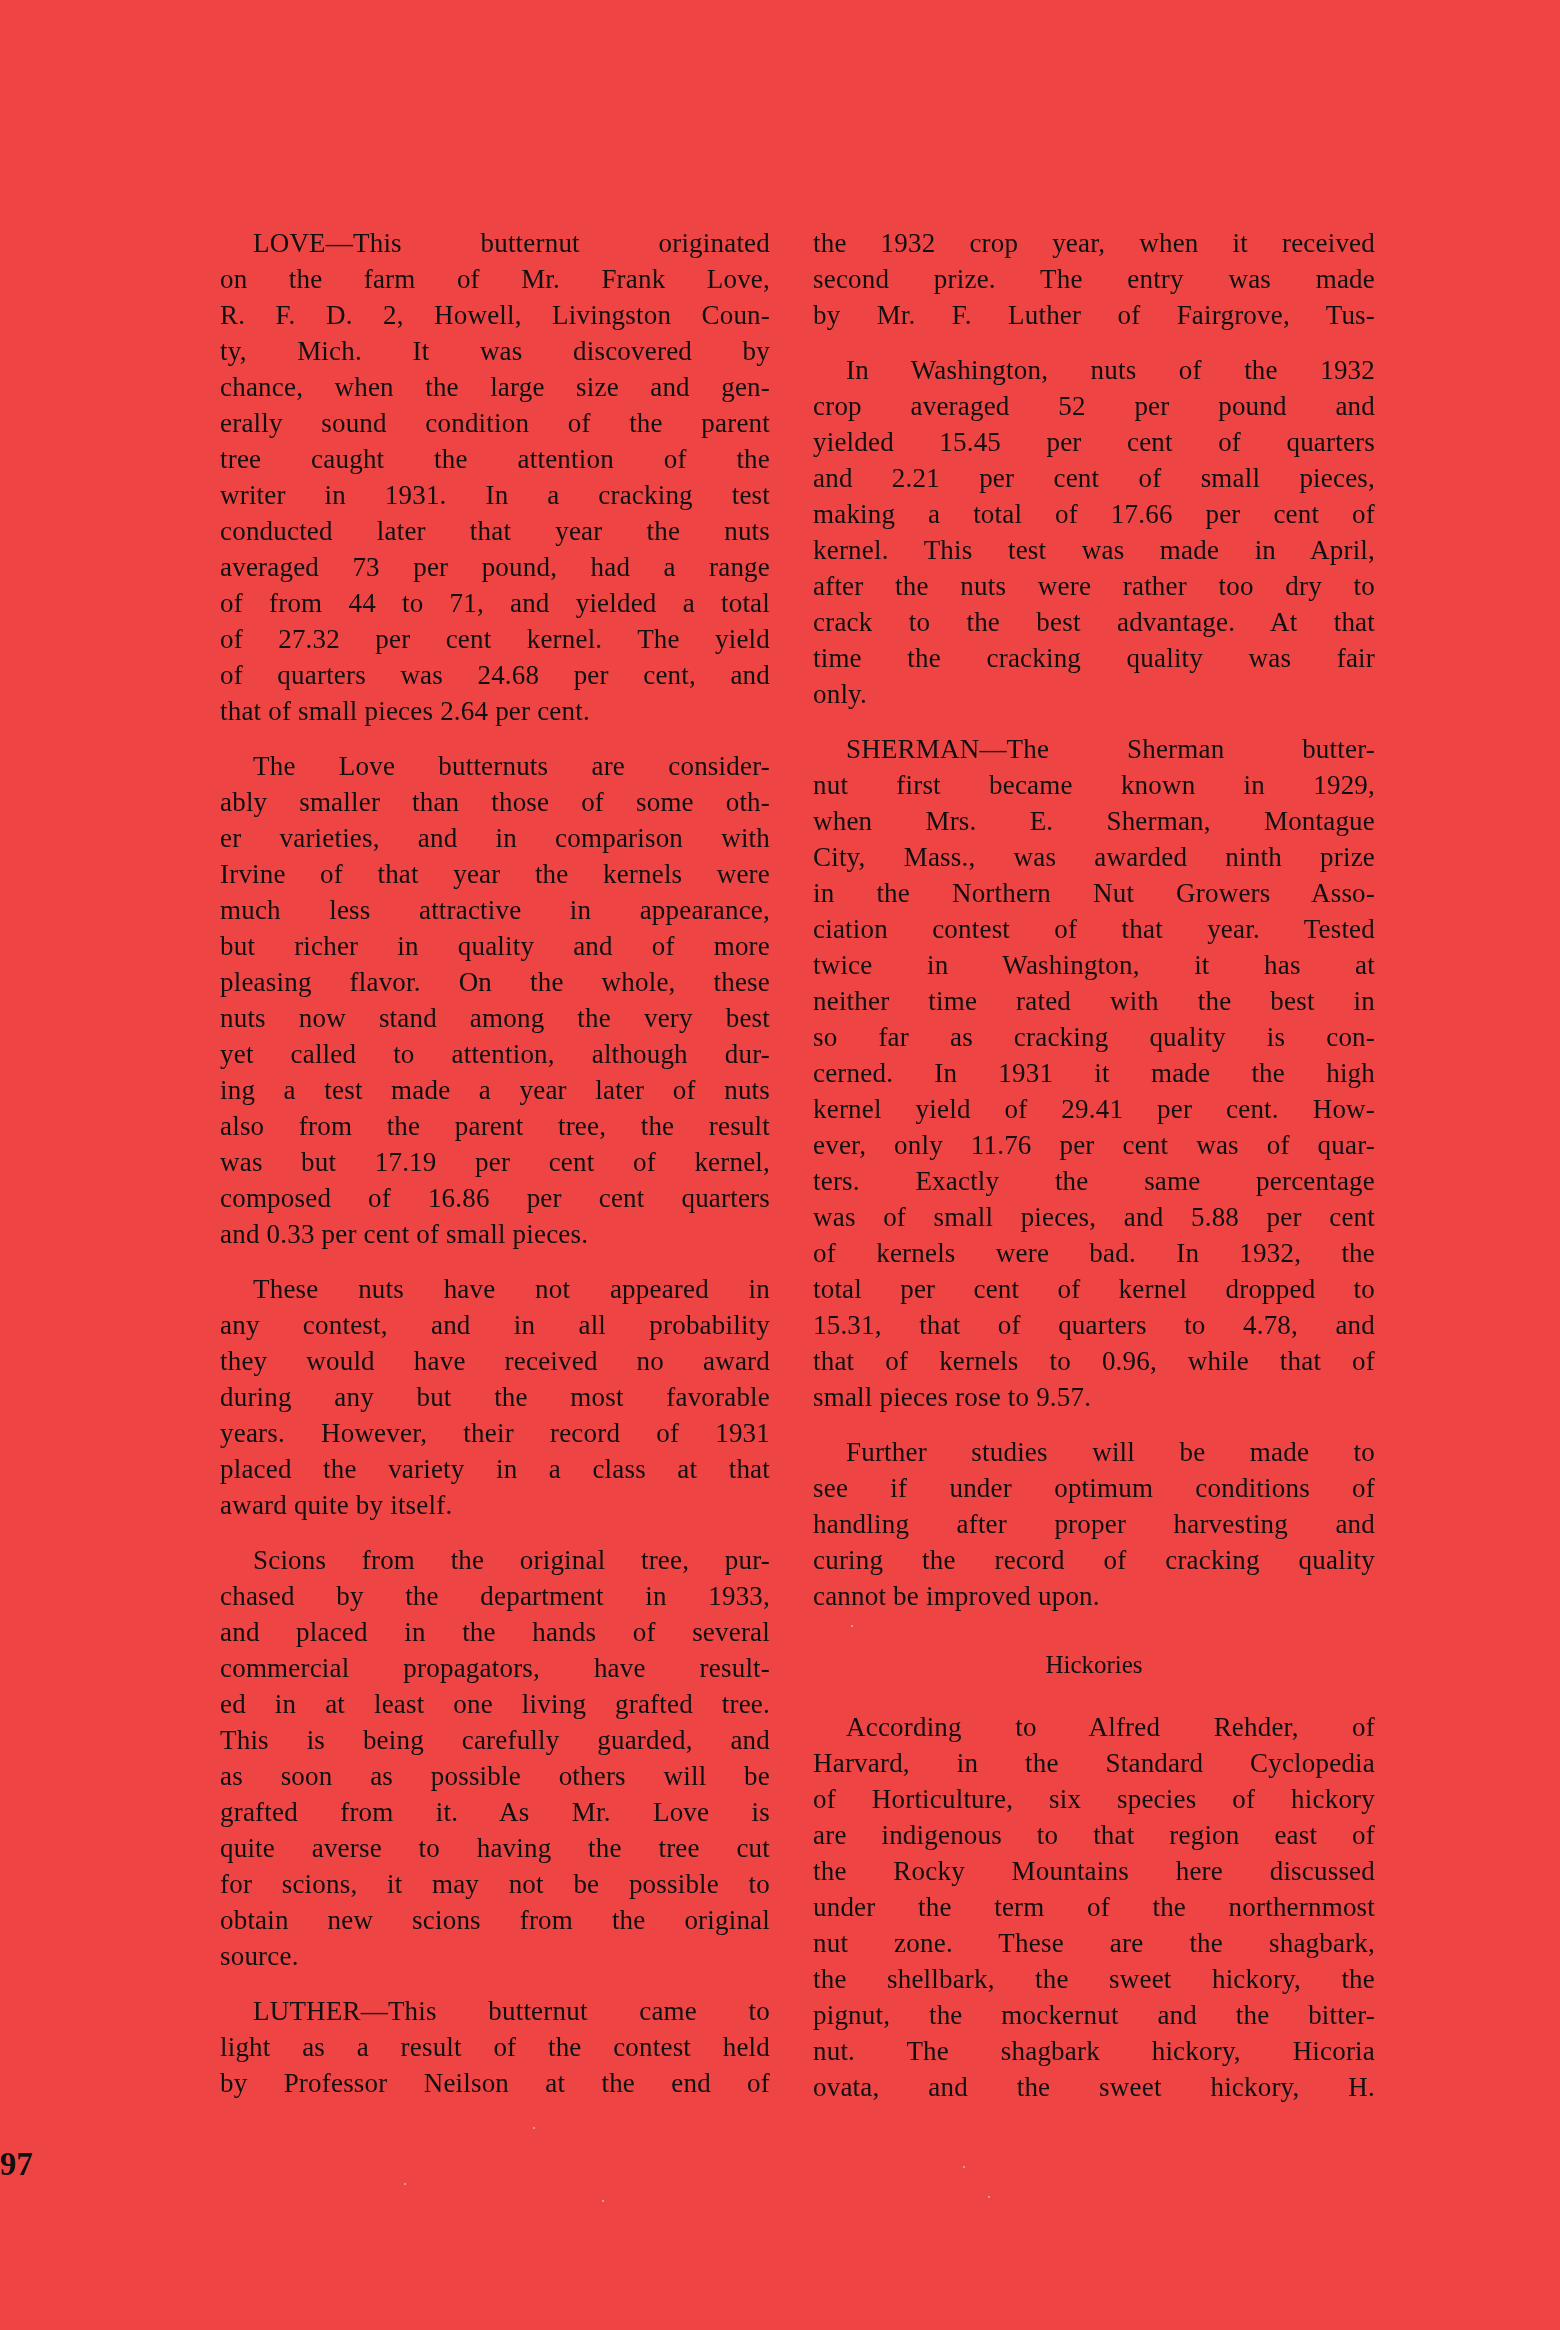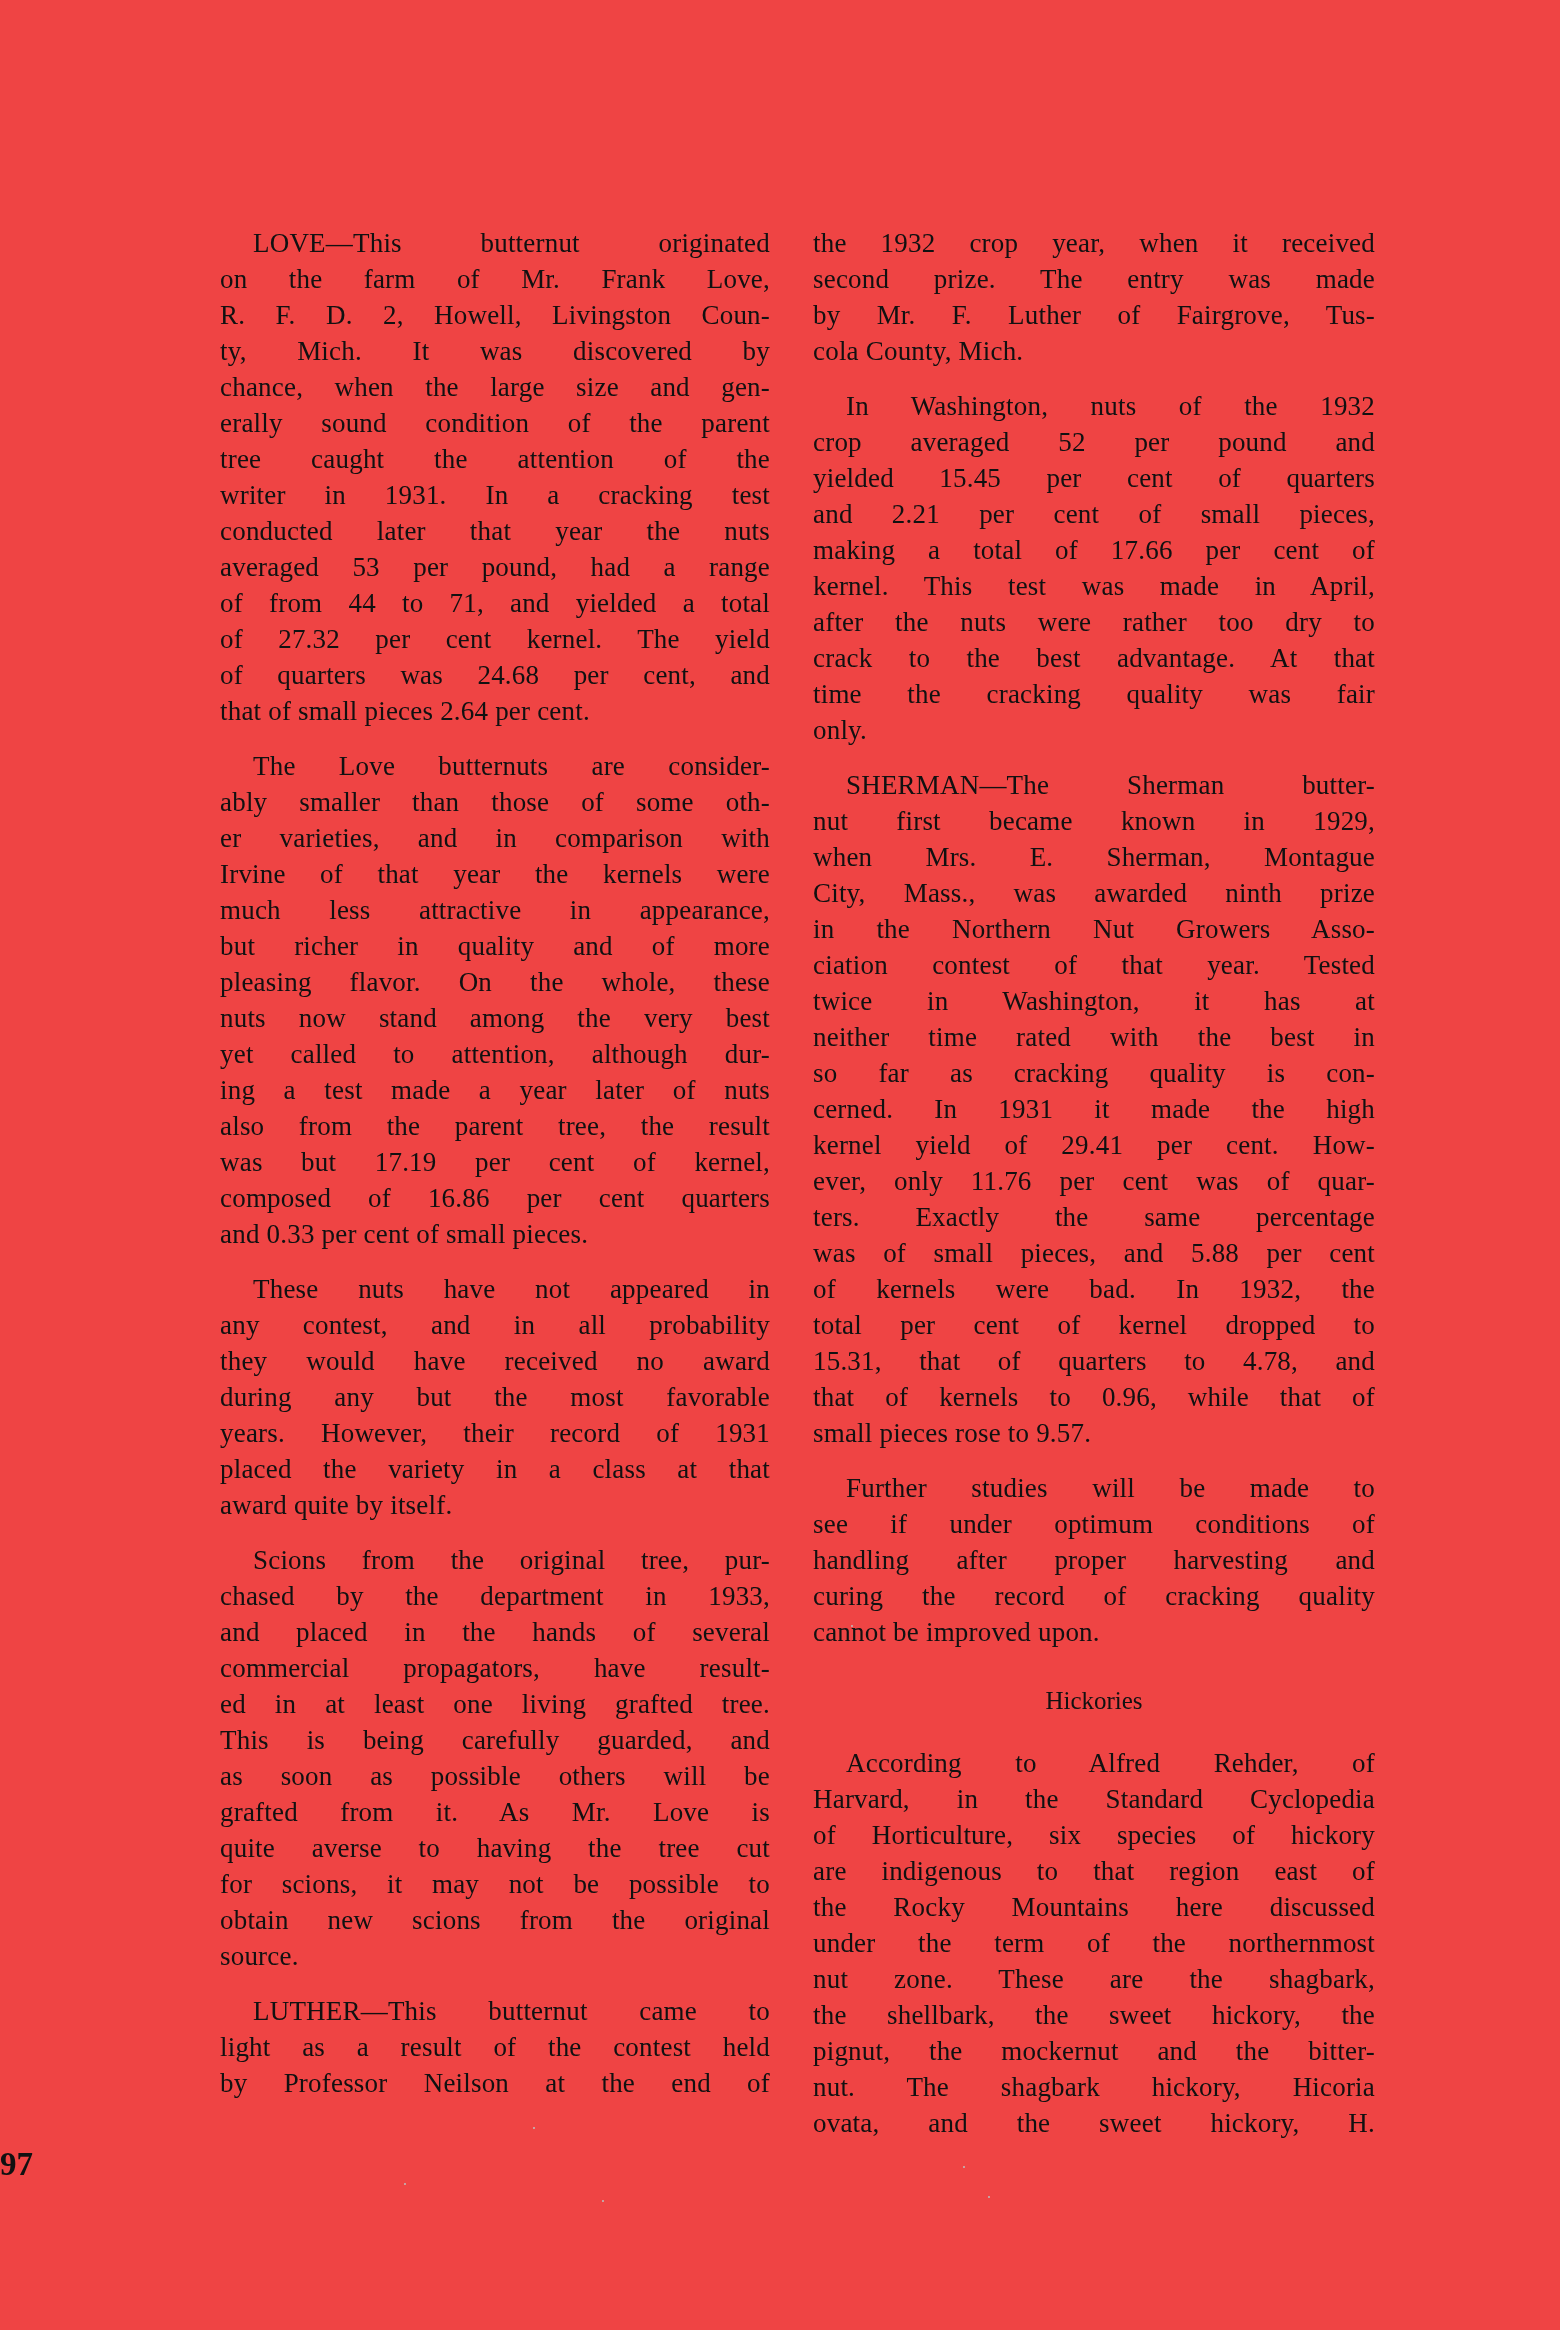--- a/index.html
+++ b/index.html
@@ -39,21 +39,21 @@
       <div class="para">
         <span class="line first">LOVE—This butternut originated</span>
         <span class="line">on the farm of Mr. Frank Love,</span>
         <span class="line">R. F. D. 2, Howell, Livingston Coun-</span>
         <span class="line">ty, Mich. It was discovered by</span>
         <span class="line">chance, when the large size and gen-</span>
         <span class="line">erally sound condition of the parent</span>
         <span class="line">tree caught the attention of the</span>
         <span class="line">writer in 1931. In a cracking test</span>
         <span class="line">conducted later that year the nuts</span>
-        <span class="line">averaged 53 per pound, had a range</span>
+        <span class="line">averaged 73 per pound, had a range</span>
         <span class="line">of from 44 to 71, and yielded a total</span>
         <span class="line">of 27.32 per cent kernel. The yield</span>
         <span class="line">of quarters was 24.68 per cent, and</span>
         <span class="line last">that of small pieces 2.64 per cent.</span>
       </div>
       <div class="para">
         <span class="line first">The Love butternuts are consider-</span>
         <span class="line">ably smaller than those of some oth-</span>
         <span class="line">er varieties, and in comparison with</span>
         <span class="line">Irvine of that year the kernels were</span>
@@ -96,21 +96,20 @@
         <span class="line">light as a result of the contest held</span>
         <span class="line">by Professor Neilson at the end of</span>
       </div>
     </div>
   <div class="col right">
     <div id="col-right-a">
         <div class="para">
           <span class="line">the 1932 crop year, when it received</span>
           <span class="line">second prize. The entry was made</span>
           <span class="line">by Mr. F. Luther of Fairgrove, Tus-</span>
-          <span class="line last">cola County, Mich.</span>
         </div>
         <div class="para">
           <span class="line first">In Washington, nuts of the 1932</span>
           <span class="line">crop averaged 52 per pound and</span>
           <span class="line">yielded 15.45 per cent of quarters</span>
           <span class="line">and 2.21 per cent of small pieces,</span>
           <span class="line">making a total of 17.66 per cent of</span>
           <span class="line">kernel. This test was made in April,</span>
           <span class="line">after the nuts were rather too dry to</span>
           <span class="line">crack to the best advantage. At that</span>

